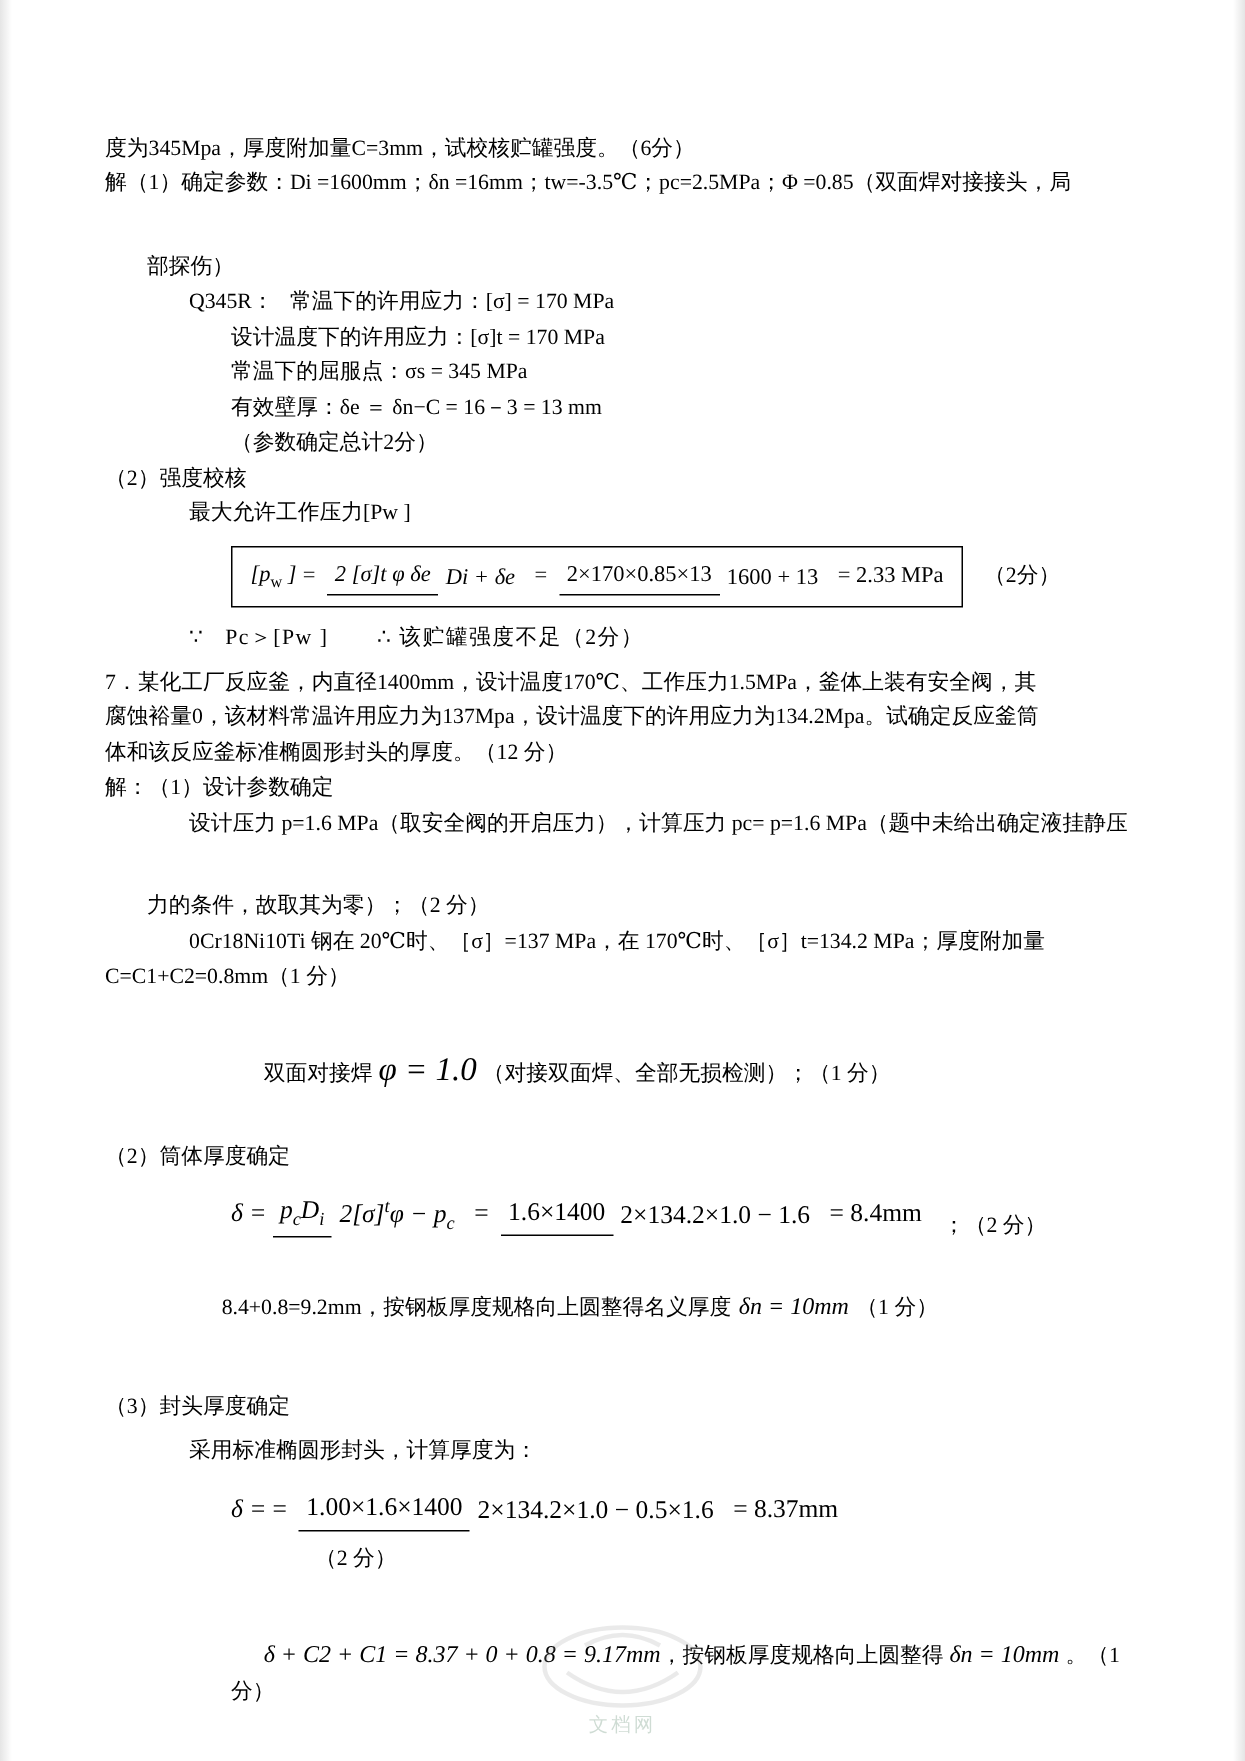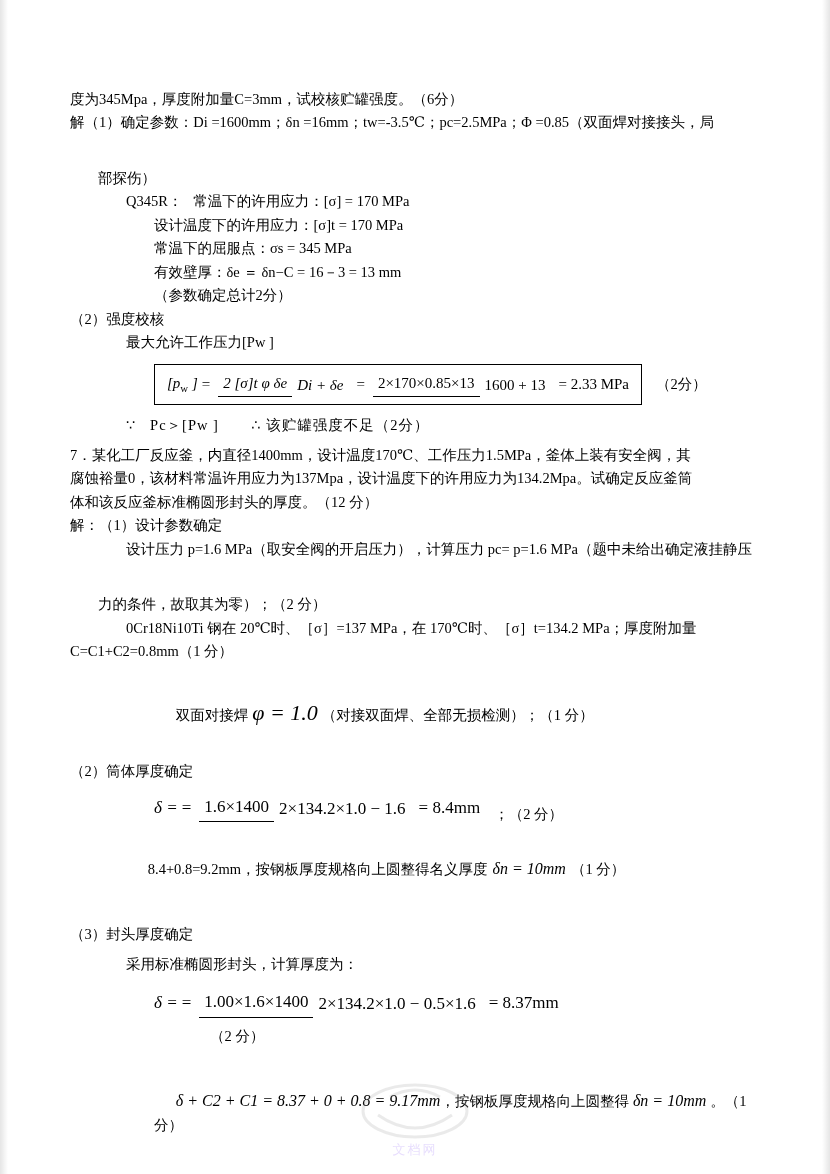--- a/index.html
+++ b/index.html
@@ -101,21 +101,21 @@
     width: 100%;
     height: 100%;
     position: relative;
   }
   .wm-text {
     position: absolute;
     left: 0; top: 0;
     width: 100%;
     text-align: center;
     font-size: 13px;
-    color: #8b5cf6;
+    color: #14532d;
     letter-spacing: 2px;
   }
   .scroll-shadow-l {
     position: absolute; left: 0; top: 0; width: 8px; height: 1174px;
     background: linear-gradient(to right, rgba(0,0,0,0.10), rgba(0,0,0,0));
   }
   .scroll-shadow-r {
     position: absolute; right: 0; top: 0; width: 8px; height: 1174px;
     background: linear-gradient(to left, rgba(0,0,0,0.10), rgba(0,0,0,0));
   }
@@ -175,20 +175,24 @@
 
     <div class="line pad3" style="margin-top:8px">
       <span>双面对接焊</span><span class="formula" style="font-size:22px; margin:0 4px">φ = 1.0</span><span>（对接双面焊、全部无损检测）；（1 分）</span>
     </div>
 
     <div class="line" style="margin-top:6px">（2）筒体厚度确定</div>
 
     <div class="math-row pad3">
       <span class="formula" style="font-size:17px">
         <span>δ&nbsp;=</span>
+        <span class="frac">
+          <span class="num"><span style="font-style:italic">p</span><span class="sub">c</span><span style="font-style:italic">D</span><span class="sub">i</span></span>
+          <span class="den">2[σ]<span class="up" style="font-style:italic">t</span>φ − <span style="font-style:italic">p</span><span class="sub">c</span></span>
+        </span>
         <span class="op roman">=</span>
         <span class="frac">
           <span class="num roman">1.6×1400</span>
           <span class="den roman">2×134.2×1.0 − 1.6</span>
         </span>
         <span class="roman" style="margin-left:4px">= 8.4mm</span>
       </span>
       <span class="note" style="align-self:flex-end; margin-bottom:-4px">；（2 分）</span>
     </div>
 

